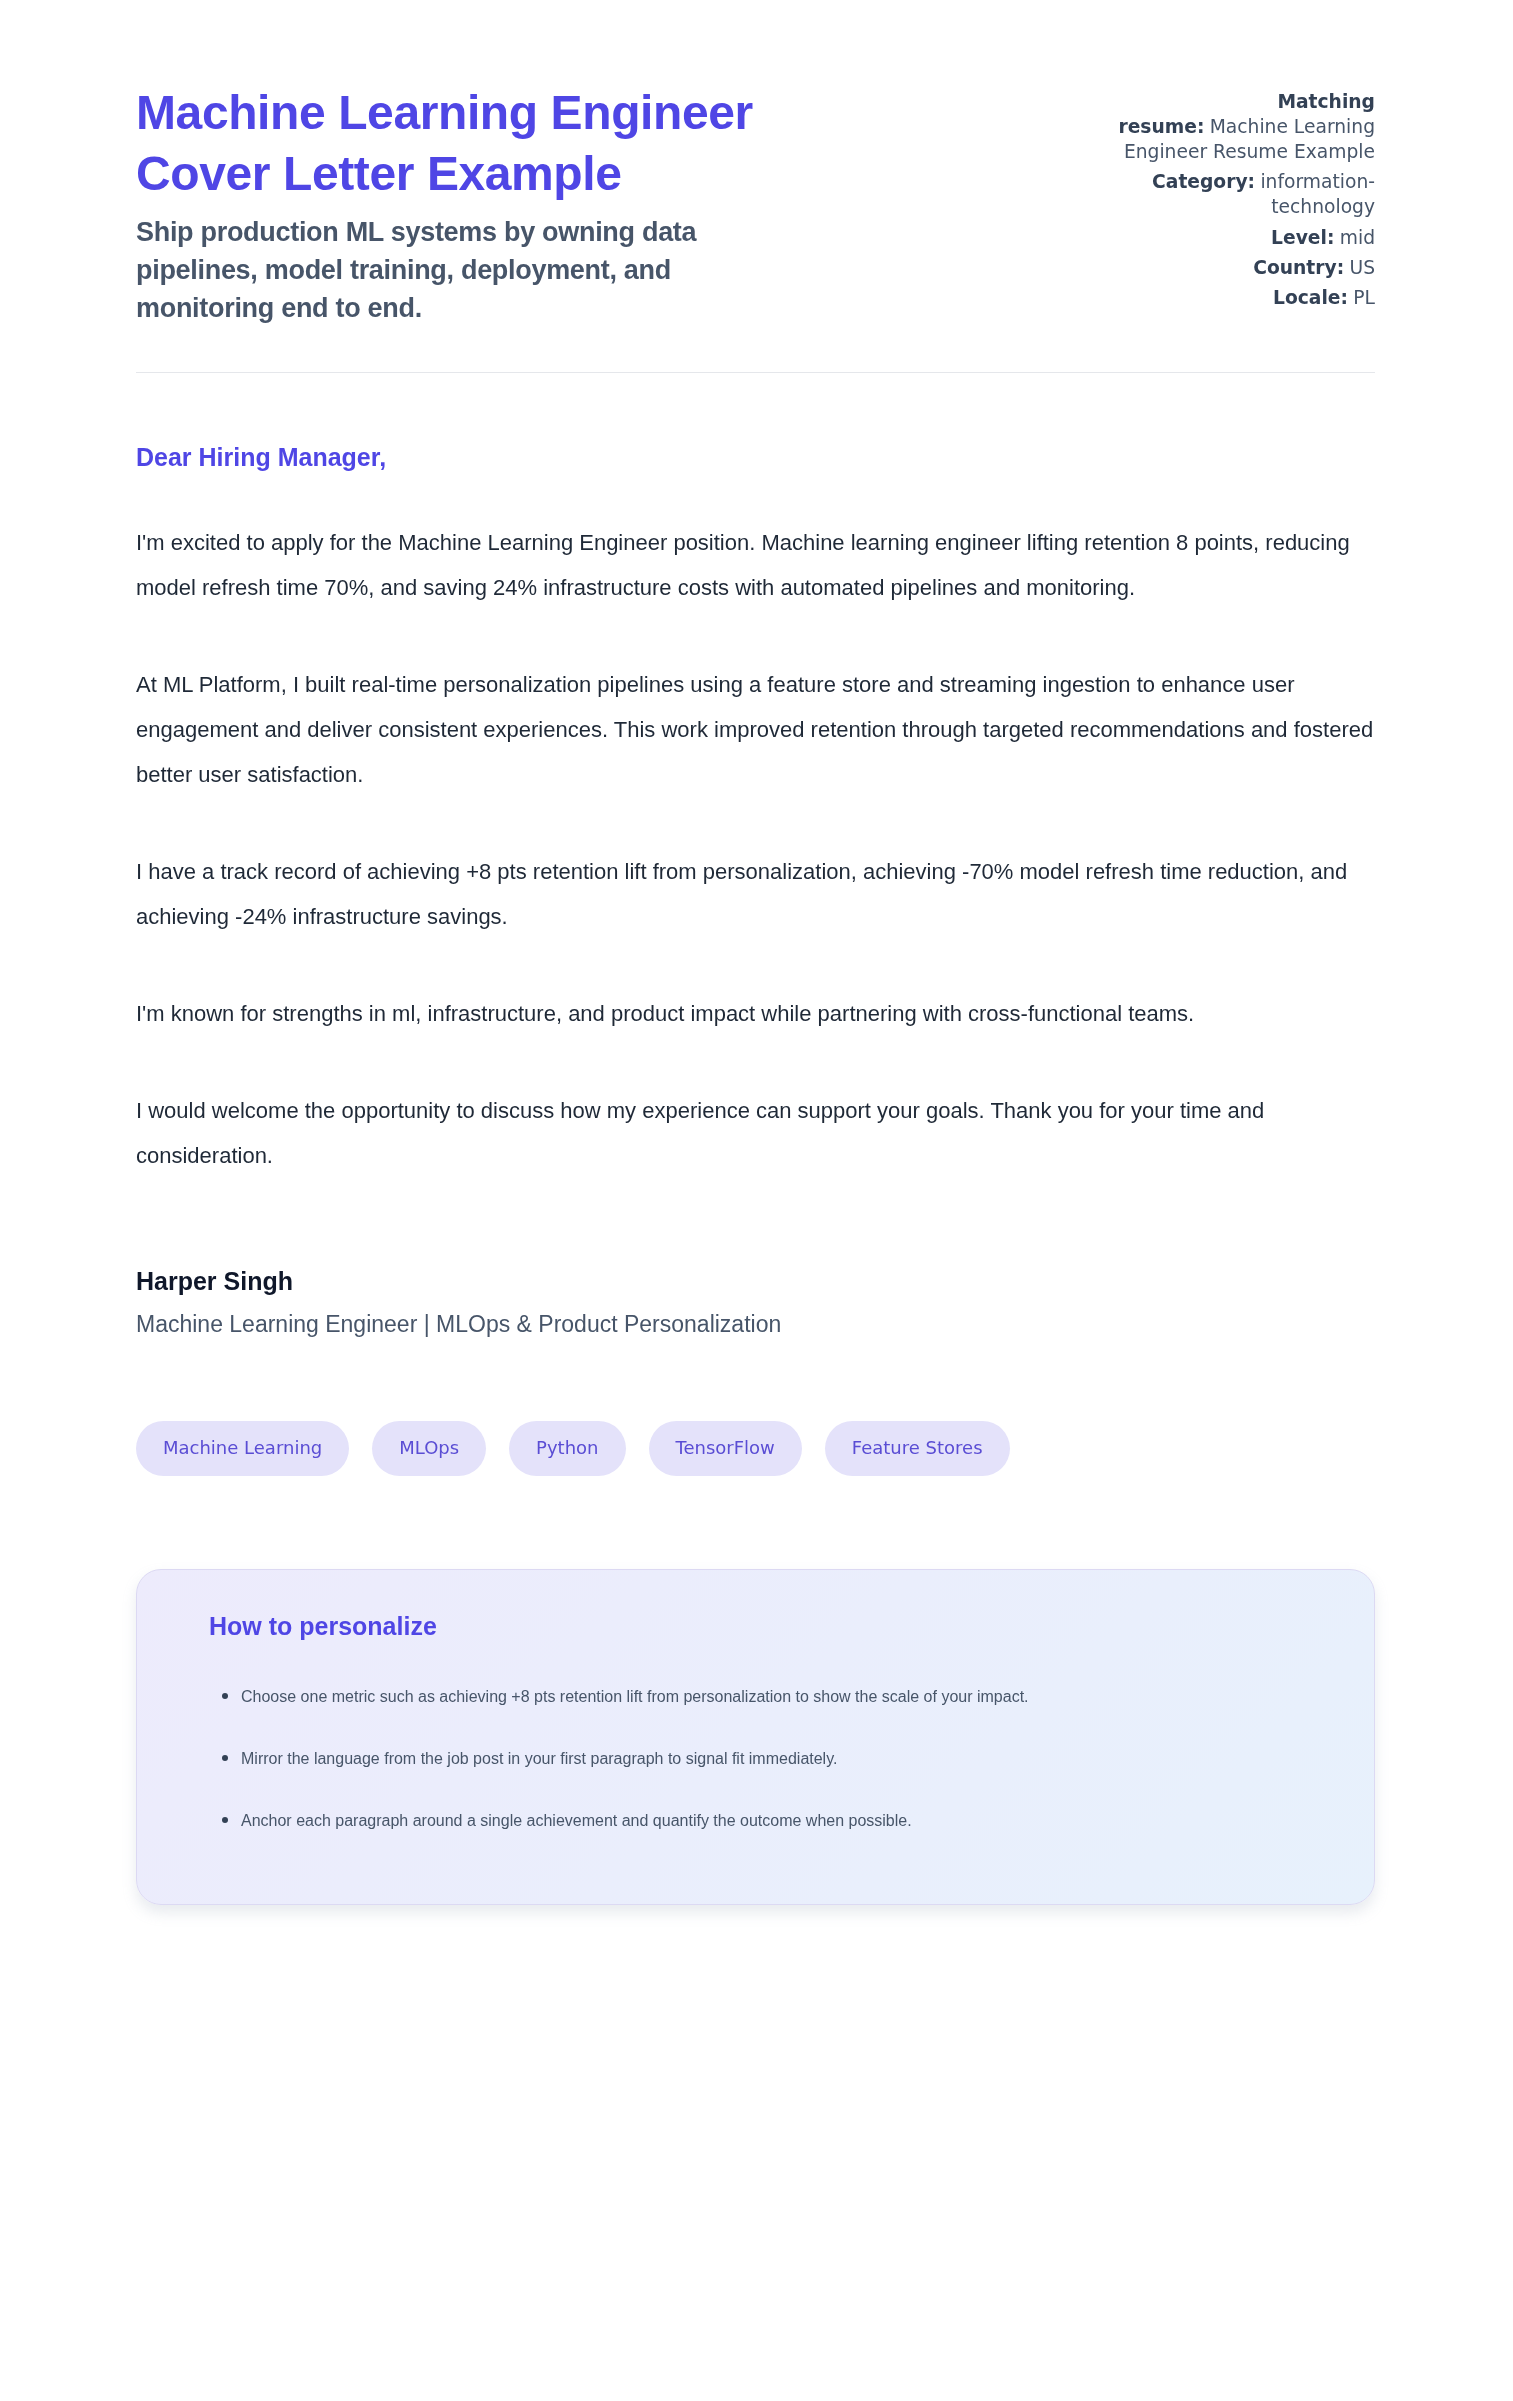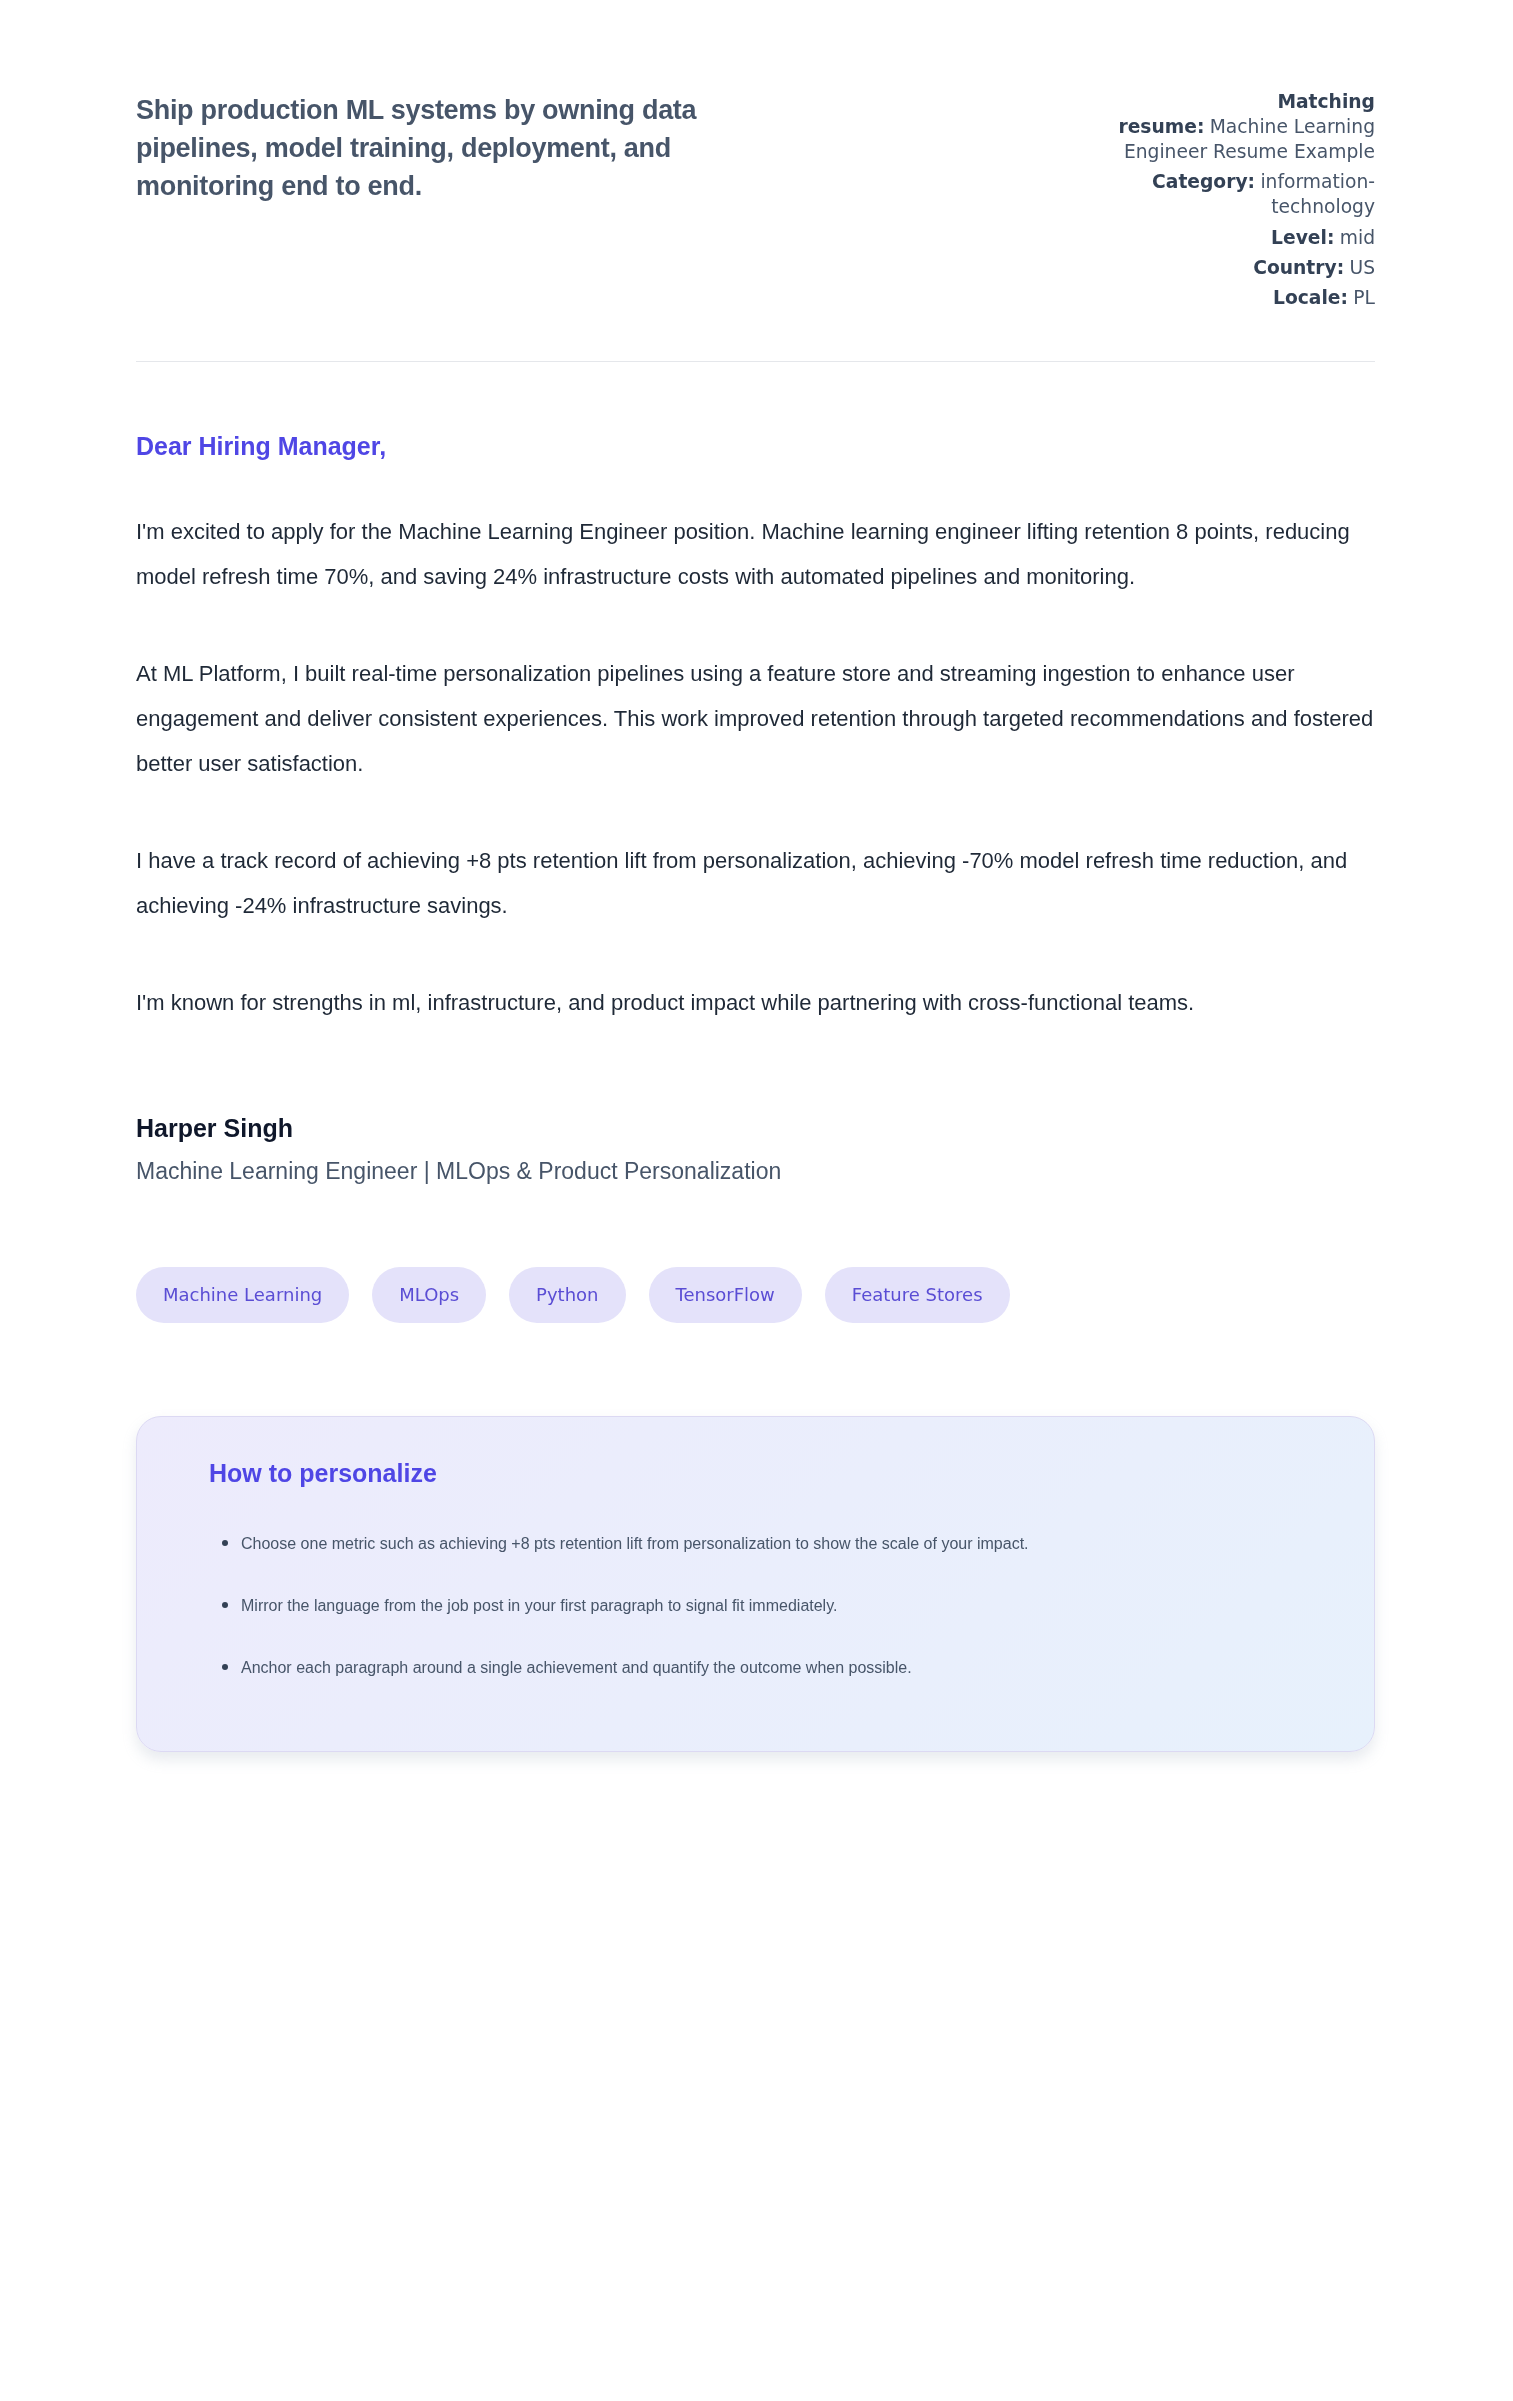--- a/index.html
+++ b/index.html
@@ -106,20 +106,21 @@
   }
   .callout-list li::marker{color:var(--label-text);font-size:19.6px;}
 </style>
 </head>
 <body>
 
 <div class="page">
 
   <div class="header">
     <div class="header-left">
+      <h1 class="page-title">Machine Learning Engineer Cover Letter Example</h1>
       <div class="page-subtitle">Ship production ML systems by owning data pipelines, model training, deployment, and monitoring end to end.</div>
     </div>
 
     <div class="meta">
 
         <div class="meta-row"><span class="meta-label">Matching resume:</span><span class="meta-value">Machine Learning Engineer Resume Example</span></div>
 
         <div class="meta-row"><span class="meta-label">Category:</span><span class="meta-value">information-technology</span></div>
 
         <div class="meta-row"><span class="meta-label">Level:</span><span class="meta-value">mid</span></div>
@@ -138,20 +139,21 @@
 
       <p class="para">I'm excited to apply for the Machine Learning Engineer position. Machine learning engineer lifting retention 8 points, reducing model refresh time 70%, and saving 24% infrastructure costs with automated pipelines and monitoring.</p>
 
       <p class="para">At ML Platform, I built real-time personalization pipelines using a feature store and streaming ingestion to enhance user engagement and deliver consistent experiences. This work improved retention through targeted recommendations and fostered better user satisfaction.</p>
 
       <p class="para">I have a track record of achieving +8 pts retention lift from personalization, achieving -70% model refresh time reduction, and achieving -24% infrastructure savings.</p>
 
 
       <p class="para">I'm known for strengths in ml, infrastructure, and product impact while partnering with cross-functional teams.</p>
 
+      <p class="para">I would welcome the opportunity to discuss how my experience can support your goals. Thank you for your time and consideration.</p>
     </div>
 
   <div class="signature-name">Harper Singh</div>
   <div class="signature-title">Machine Learning Engineer | MLOps &amp; Product Personalization</div>
 
   <div class="tags">
 
       <span class="tag-pill">Machine Learning</span>
 
       <span class="tag-pill">MLOps</span>

